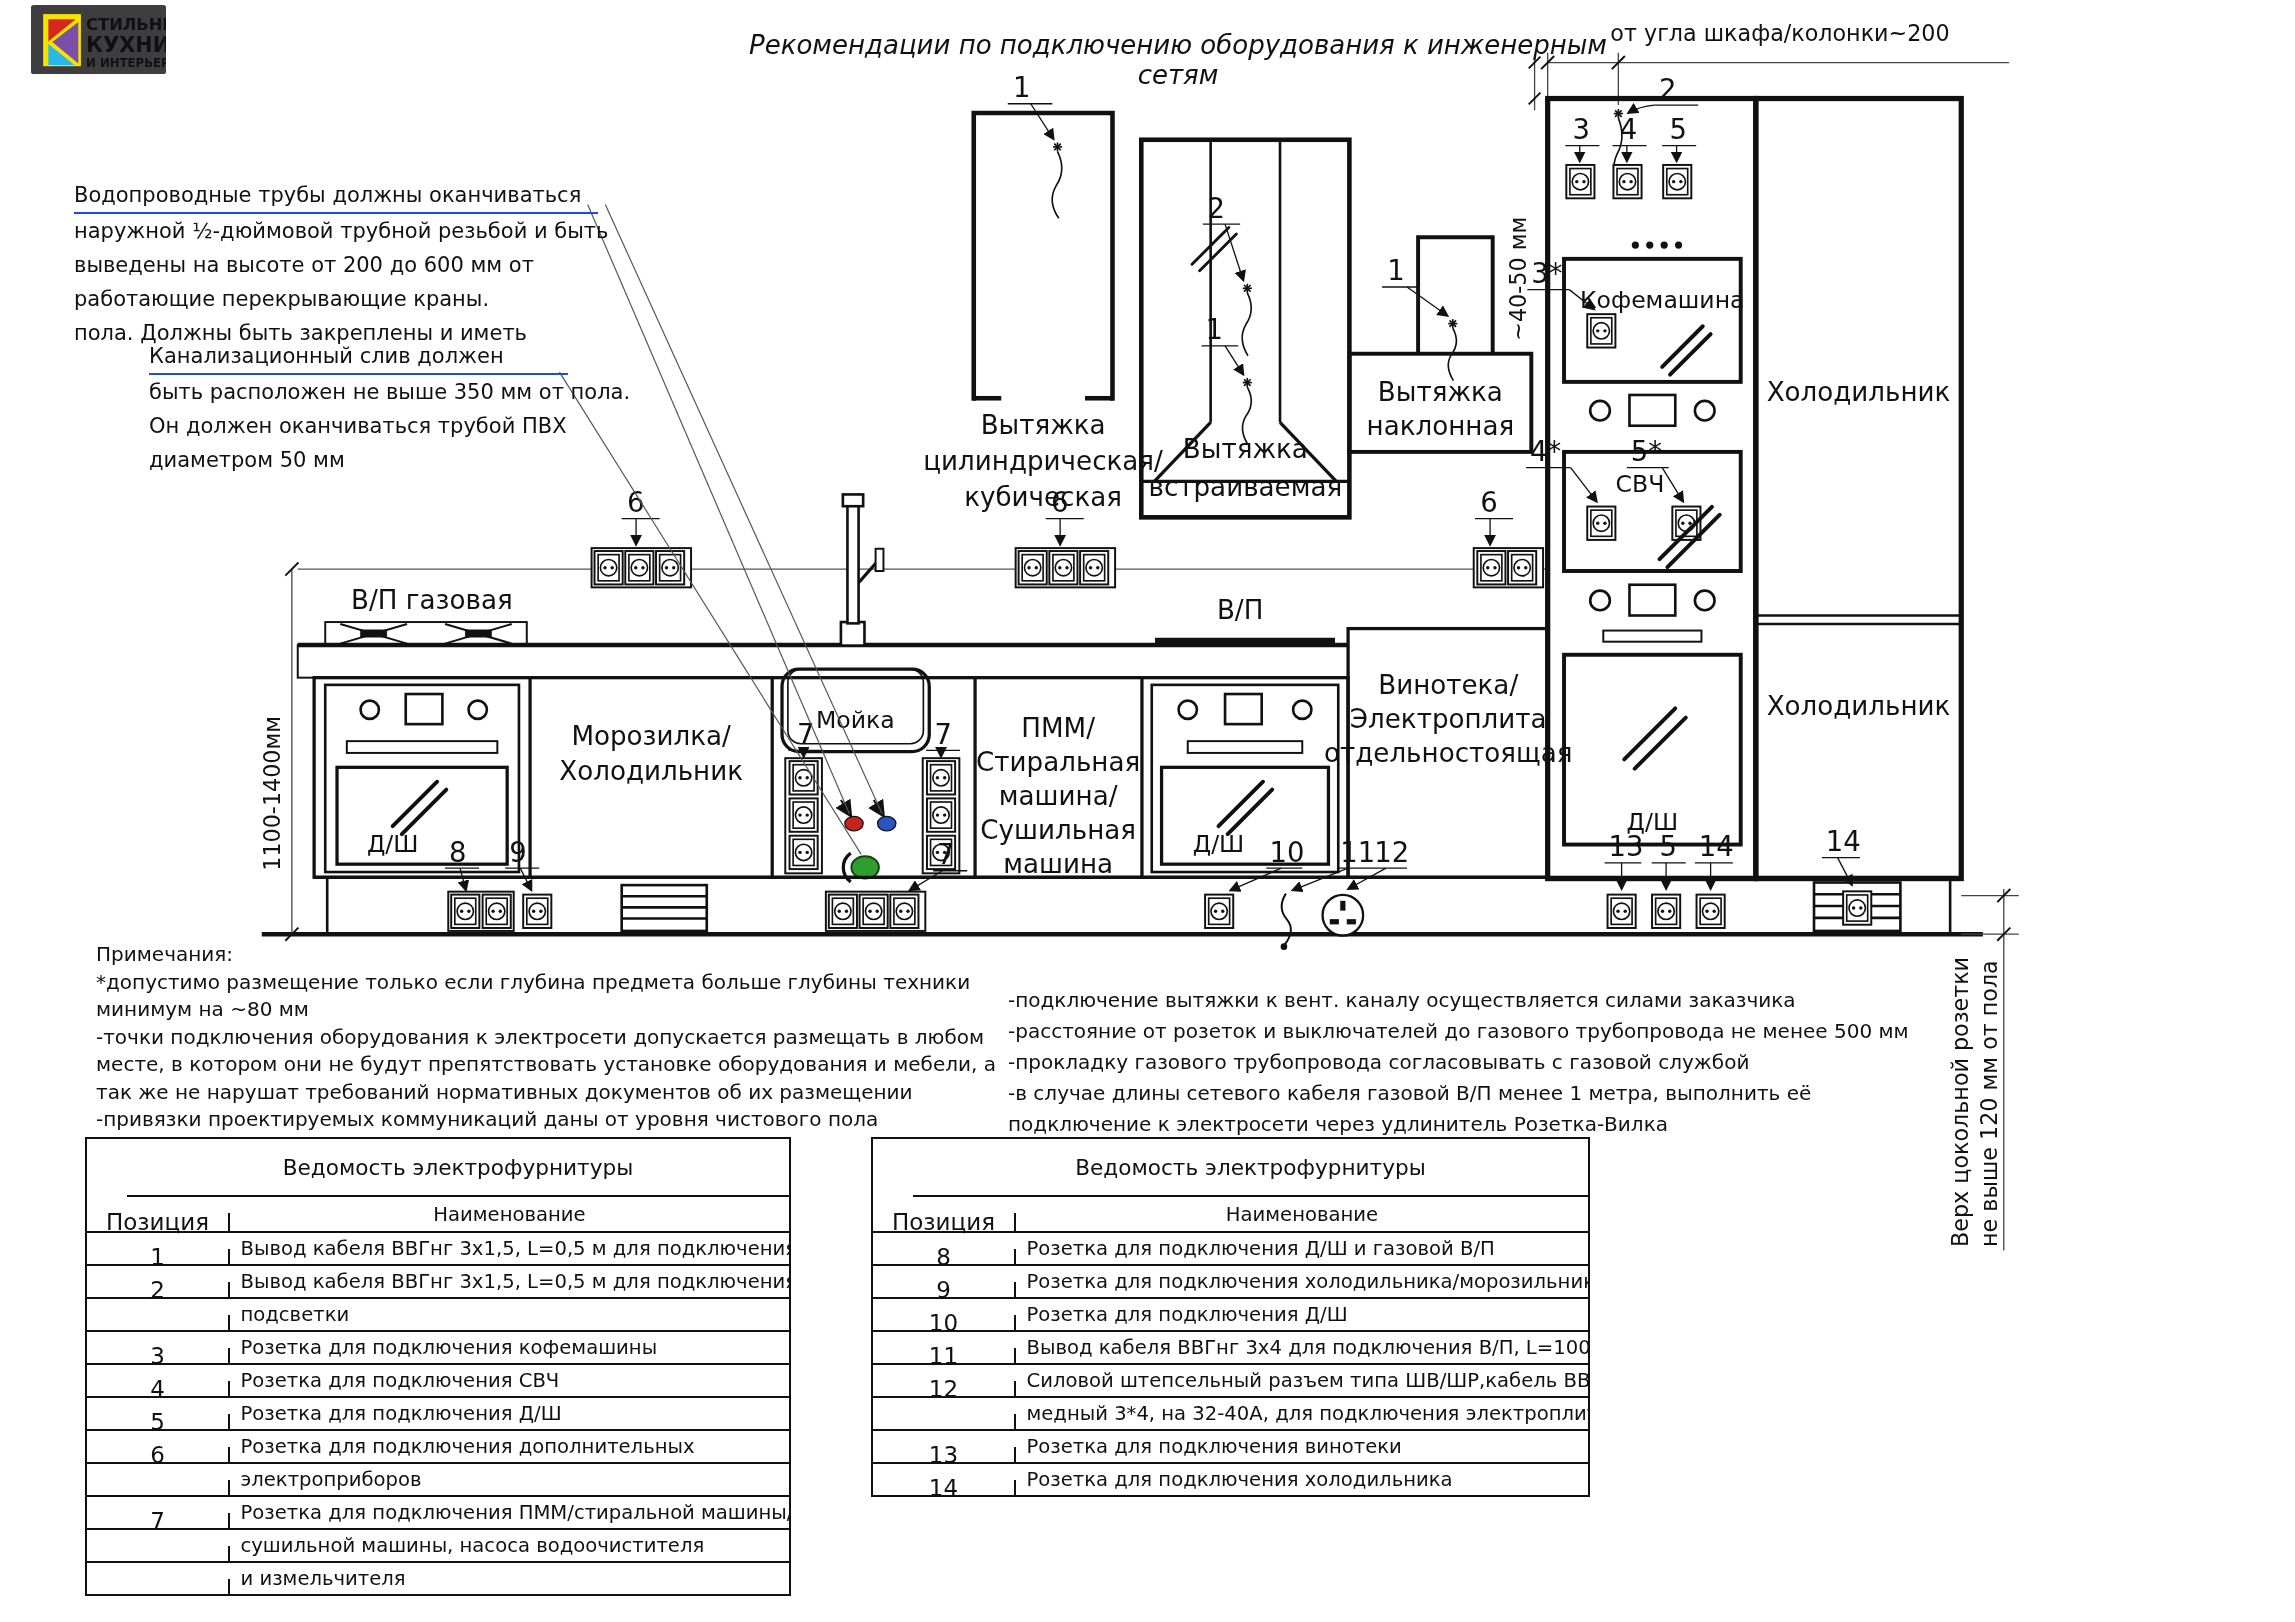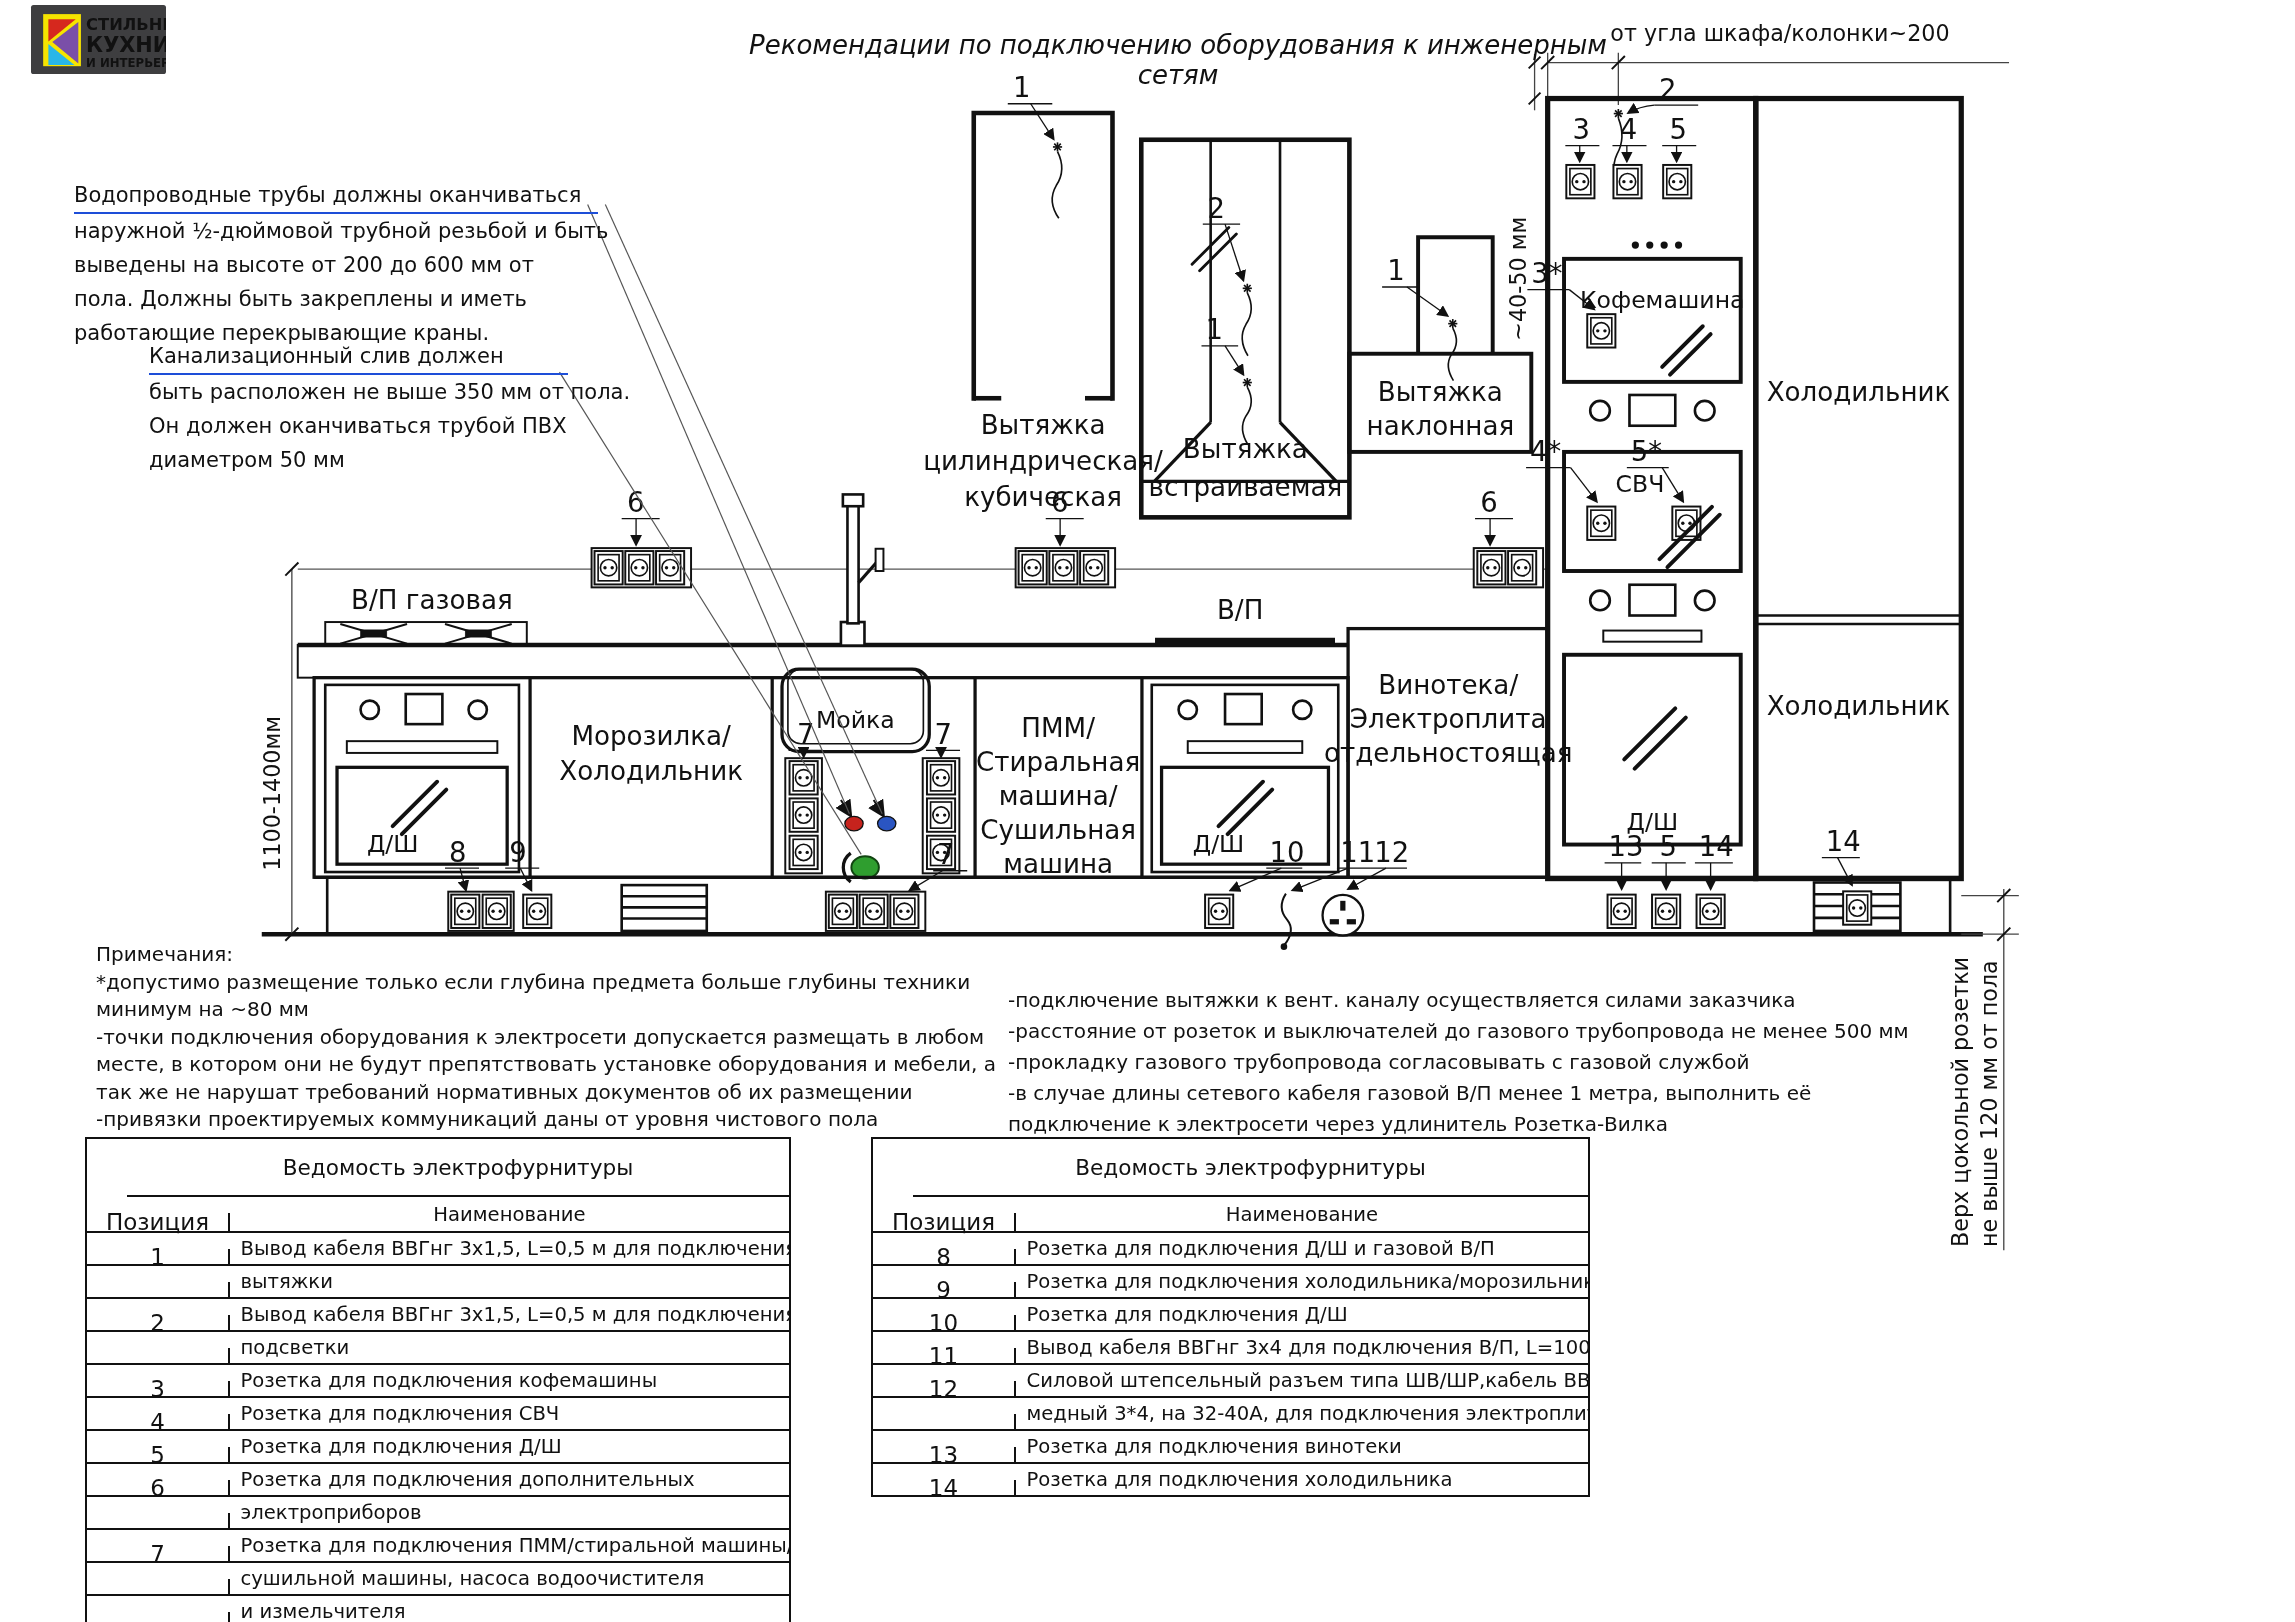--- a/index.html
+++ b/index.html
@@ -462,22 +462,22 @@
     <text x="84" y="96" font-size="18" font-weight="bold" fill="#f6e400">И ИНТЕРЬЕРЫ</text>
   </svg>
 </div>
 
 <div class="ov" style="left:720px;top:29.5px;width:916px;text-align:center;font-size:26px;font-style:italic;">Рекомендации по подключению оборудования к инженерным сетям</div>
 
 <div class="ov note" style="left:74px;top:178px;">
   <div class="ul" style="width:524px;">Водопроводные трубы должны оканчиваться</div>
   <div>наружной ½-дюймовой трубной резьбой и быть</div>
   <div>выведены на высоте от 200 до 600 мм от</div>
+  <div>работающие перекрывающие краны.</div>
   <div>пола. Должны быть закреплены и иметь</div>
-  <div>работающие перекрывающие краны.</div>
 </div>
 
 <div class="ov note" style="left:149px;top:339px;">
   <div class="ul" style="width:419px;">Канализационный слив должен</div>
   <div>быть расположен не выше 350 мм от пола.</div>
   <div>Он должен оканчиваться трубой ПВХ</div>
   <div>диаметром 50 мм</div>
 </div>
 
 <div class="ov bnote" style="left:96px;top:941px;">
@@ -502,24 +502,20 @@
   <div class="tt">Ведомость электрофурнитуры</div>
   <div class="hd">
     <div class="pos">Позиция</div>
     <div class="nm">Наименование</div>
   </div>
   <div class="row">
         <div class="pos">1</div>
         <div class="nm">Вывод кабеля ВВГнг 3х1,5, L=0,5 м для подключения</div>
       </div>
   <div class="row">
-        <div class="pos"></div>
-        <div class="nm">вытяжки</div>
-      </div>
-  <div class="row">
         <div class="pos">2</div>
         <div class="nm">Вывод кабеля ВВГнг 3х1,5, L=0,5 м для подключения</div>
       </div>
   <div class="row">
         <div class="pos"></div>
         <div class="nm">подсветки</div>
       </div>
   <div class="row">
         <div class="pos">3</div>
         <div class="nm">Розетка для подключения кофемашины</div>

